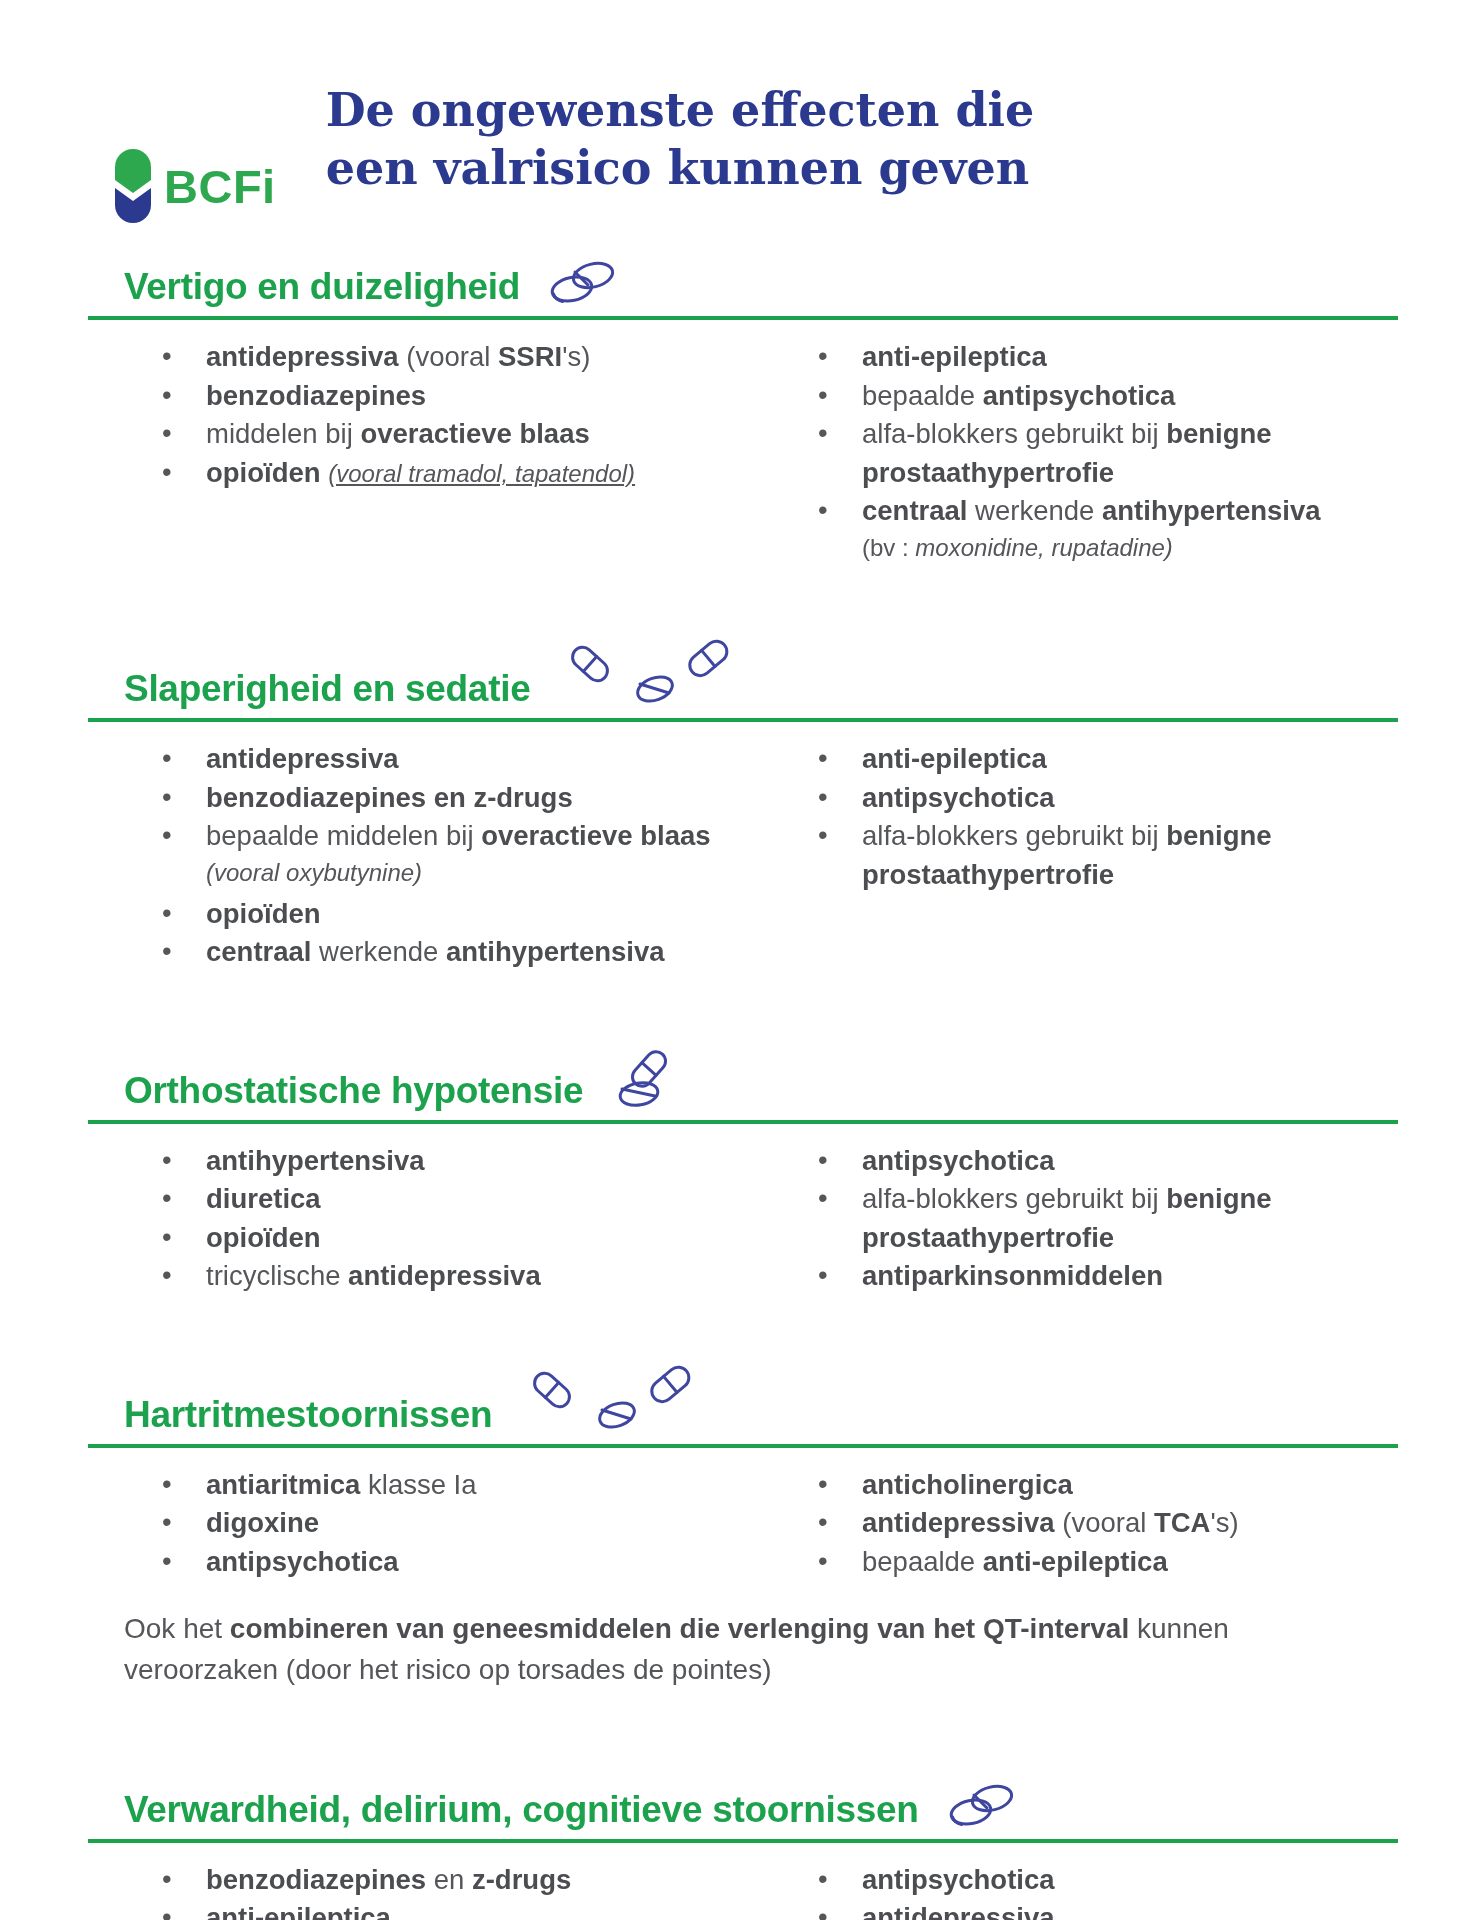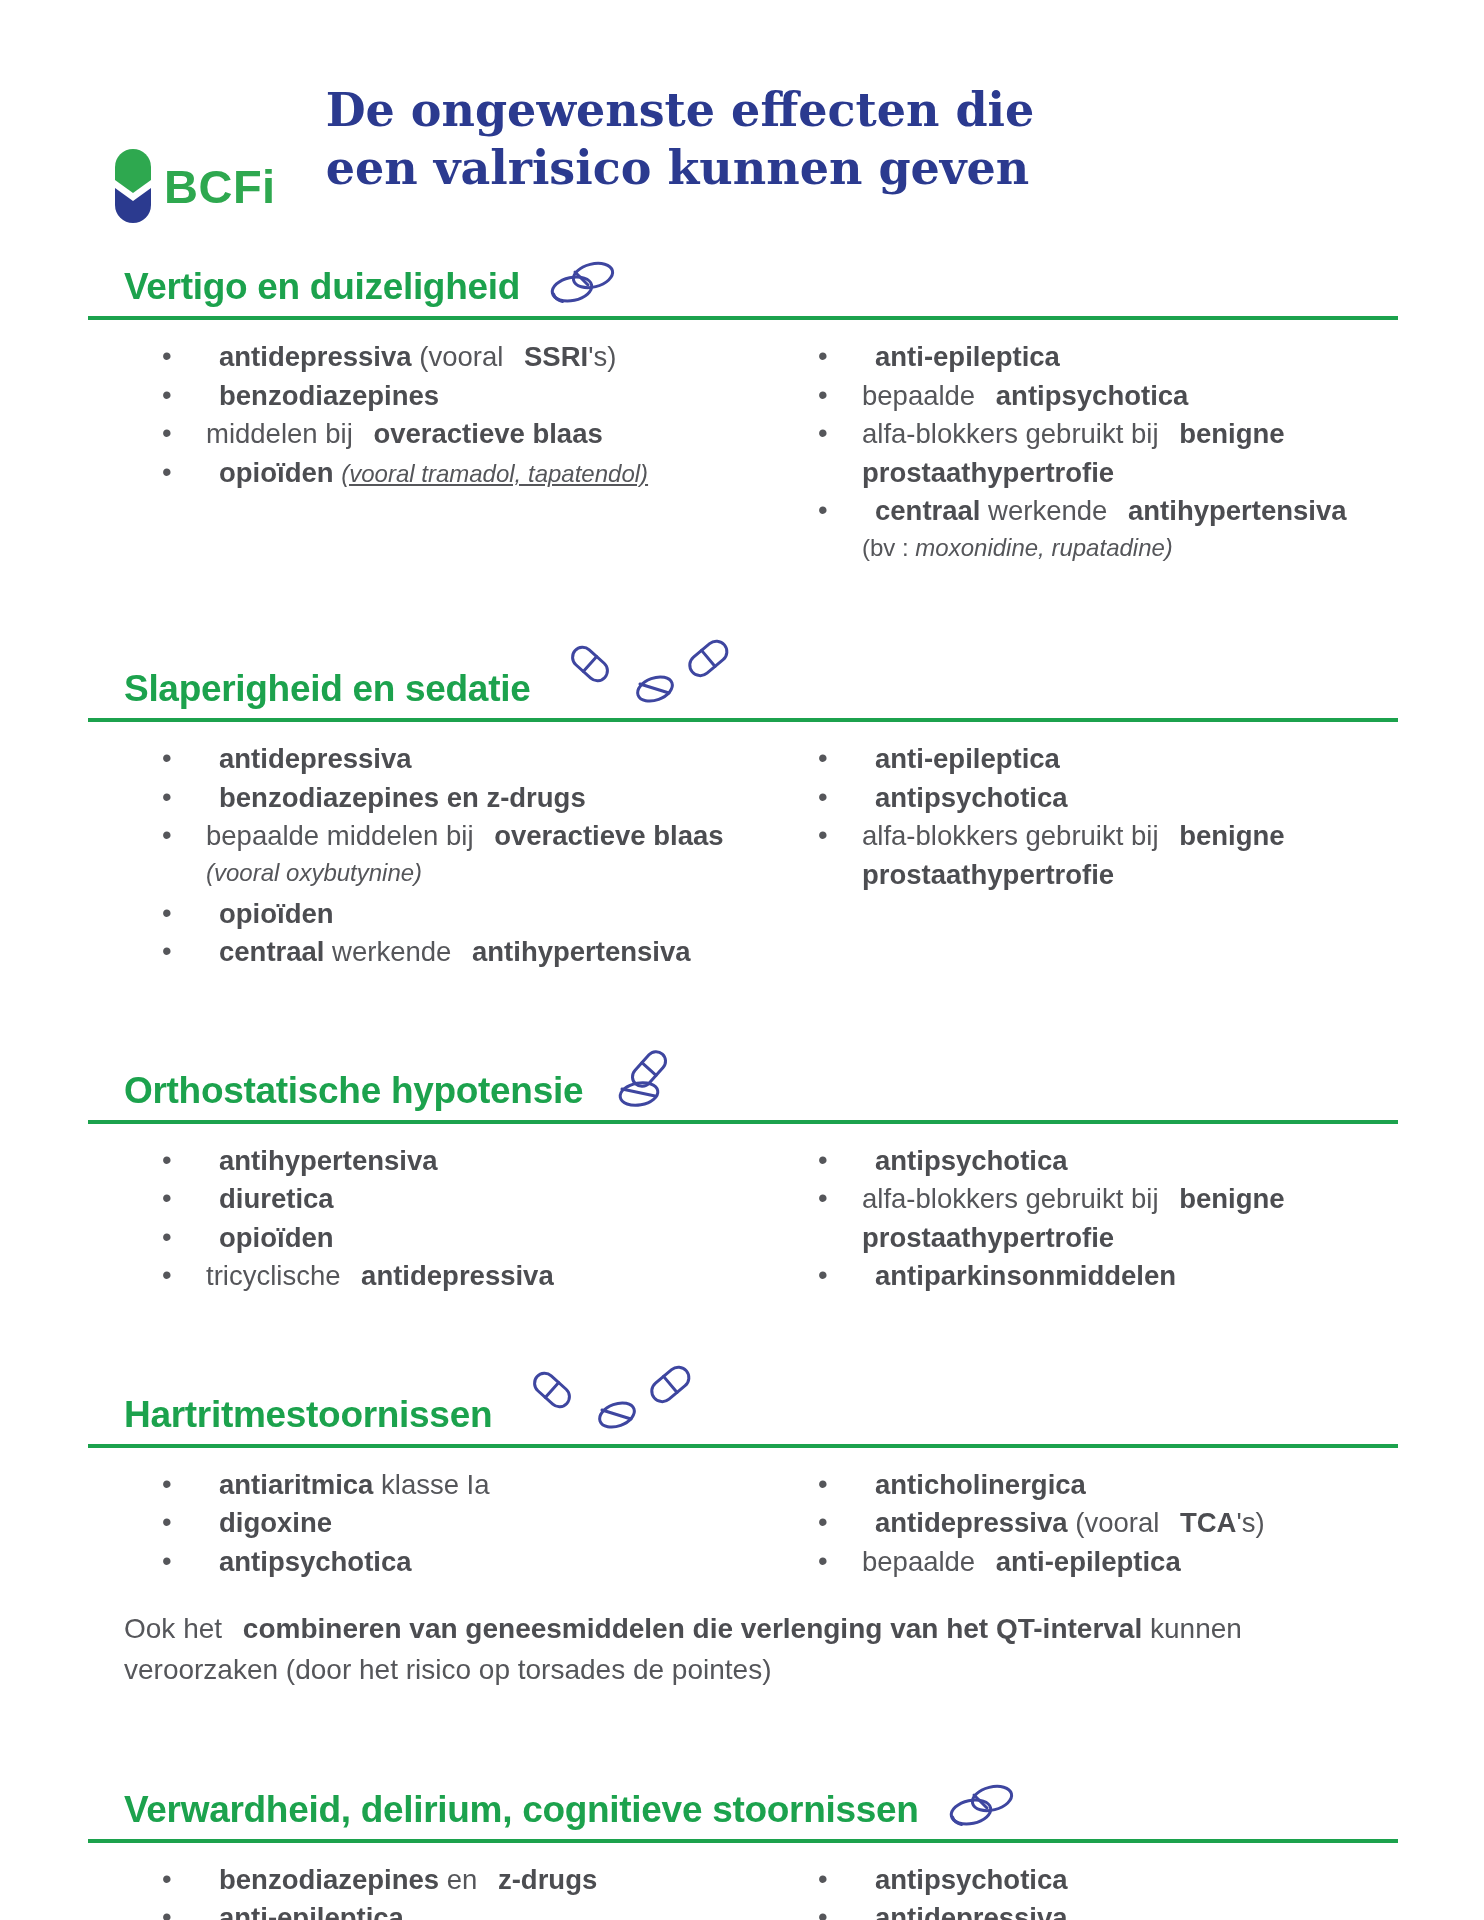--- a/index.html
+++ b/index.html
@@ -28,21 +28,21 @@
   .sec-icon svg{display:block;}
   .two-tablets-icon svg{width:72px;height:48px;margin-top:8px;}
   .pills-trio-icon svg{width:186px;height:78px;margin-top:-16px;}
   .capsule-tablet-icon svg{width:64px;height:64px;margin-top:4px;}
   .rule{border-top:4px solid #1CA24D;margin-top:8px;}
   .cols{display:grid;grid-template-columns:656px 1fr;margin-top:18px;}
   ul{list-style:none;margin:0;padding:0 0 0 72px;}
   li{position:relative;padding-left:46px;font-size:27.5px;line-height:1.4;color:#55565A;}
   li::before{content:"\2022";position:absolute;left:2px;top:-1px;color:#55565A;}
   .seg{white-space:pre-wrap;}
-  .b{font-weight:700;color:#4C4D51;margin-left:13px;}
+  .b{font-weight:700;color:#4C4D51;}
   .i{font-style:italic;}
   .small{font-size:24px;text-decoration:underline;}
   .note{font-size:24px;line-height:1.3;margin:1px 0 7px;}
   .after{margin:28px 0 0 36px;font-size:28px;line-height:1.45;max-width:1240px;}
 </style>
 </head>
 <body>
 
 <header class="header">
   <div class="logo">

